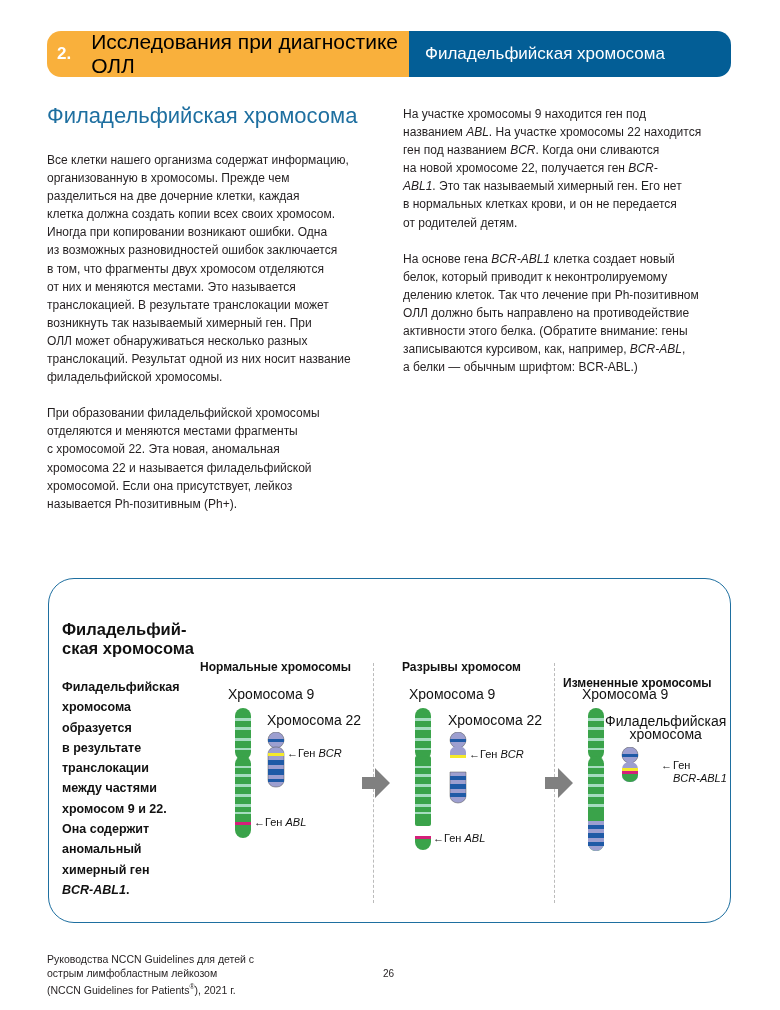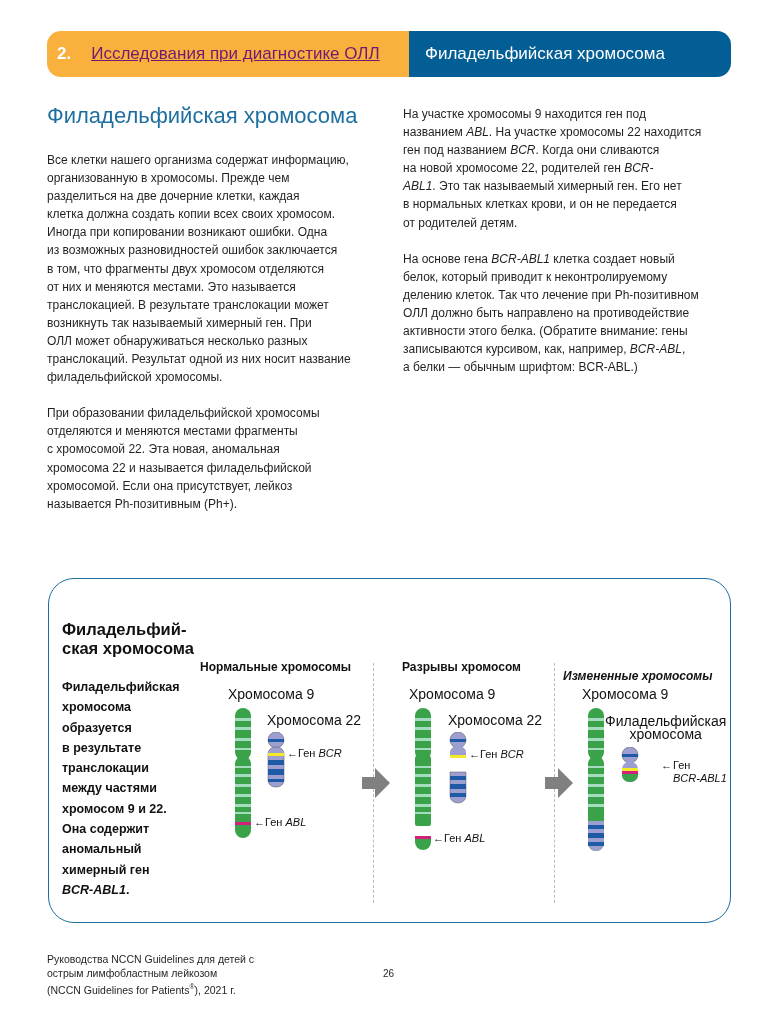--- a/index.html
+++ b/index.html
@@ -2,21 +2,21 @@
 <html><head>
 <meta charset="utf-8">
 <style>
   * { box-sizing: border-box; margin: 0; padding: 0; }
   html, body { width: 780px; height: 1010px; background: #ffffff; overflow: hidden; }
   body { position: relative; font-family: "Liberation Sans", sans-serif; color: #231f20; }
 
   .header-bar { position: absolute; left: 47px; top: 31px; width: 684px; height: 46px; border-radius: 14px; overflow: hidden; display: flex; }
   .header-left { width: 362px; background: #f9b03c; display: flex; align-items: center; padding-left: 10px; }
   .header-num { color: #ffffff; font-weight: bold; font-size: 17px; margin-right: 20px; }
-  .header-section { color: #701a75; font-size: 17px; text-decoration: underline; }
+  .header-section { color: #000000; font-size: 21px; }
   .header-right { flex: 1; background: #035e96; display: flex; align-items: center; padding-left: 16px; color: #ffffff; font-size: 17px; }
 
   .page-title { position: absolute; left: 47px; top: 103px; font-size: 22px; color: #1e6fa0; font-weight: normal; }
 
   .col { position: absolute; font-size: 12px; line-height: 18.1px; color: #231f20; }
   .col-left { left: 47px; top: 151px; width: 335px; }
   .col-right { left: 403px; top: 105px; width: 330px; }
   .para { margin-bottom: 18px; }
   .para span.line { display: block; white-space: nowrap; }
   i { font-style: italic; }
@@ -74,21 +74,21 @@
     <span class="line">хромосомой. Если она присутствует, лейкоз</span>
     <span class="line">называется Ph-позитивным (Ph+).</span>
   </div>
 </div>
 
 <div class="col col-right">
   <div class="para">
     <span class="line">На участке хромосомы 9 находится ген под</span>
     <span class="line"><span>названием </span><i>ABL</i><span>. На участке хромосомы 22 находится</span></span>
     <span class="line"><span>ген под названием </span><i>BCR</i><span>. Когда они сливаются</span></span>
-    <span class="line"><span>на новой хромосоме 22, родителей ген </span><i>BCR-</i></span>
+    <span class="line"><span>на новой хромосоме 22, получается ген </span><i>BCR-</i></span>
     <span class="line"><i>ABL1</i><span>. Это так называемый химерный ген. Его нет</span></span>
     <span class="line">в нормальных клетках крови, и он не передается</span>
     <span class="line">от родителей детям.</span>
   </div>
   <div class="para">
     <span class="line"><span>На основе гена </span><i>BCR-ABL1</i><span> клетка создает новый</span></span>
     <span class="line">белок, который приводит к неконтролируемому</span>
     <span class="line">делению клеток. Так что лечение при Ph-позитивном</span>
     <span class="line">ОЛЛ должно быть направлено на противодействие</span>
     <span class="line">активности этого белка.  (Обратите внимание: гены</span>
@@ -111,21 +111,21 @@
     <div>между частями</div>
     <div>хромосом 9 и 22.</div>
     <div>Она содержит</div>
     <div>аномальный</div>
     <div>химерный ген</div>
     <div><i>BCR-ABL1</i><span>.</span></div>
   </div>
 
   <div class="panel-title" style="left:151px; top:81px;">Нормальные хромосомы</div>
   <div class="panel-title" style="left:353px; top:81px;">Разрывы хромосом</div>
-  <div class="panel-title" style="left:514px; top:90px;font-style:italic;">Измененные хромосомы</div>
+  <div class="panel-title" style="left:514px; top:97px;">Измененные хромосомы</div>
 
   <div class="divider" style="left:324px;"></div>
   <div class="divider" style="left:505px;"></div>
 
   <svg class="arrow" style="left:313px; top:189px;" viewBox="0 0 28 30">
       <polygon points="0,9 13,9 13,0 28,15 13,30 13,21 0,21" fill="#808080"></polygon>
     </svg>
   <svg class="arrow" style="left:496px; top:189px;" viewBox="0 0 28 30">
       <polygon points="0,9 13,9 13,0 28,15 13,30 13,21 0,21" fill="#808080"></polygon>
     </svg>

